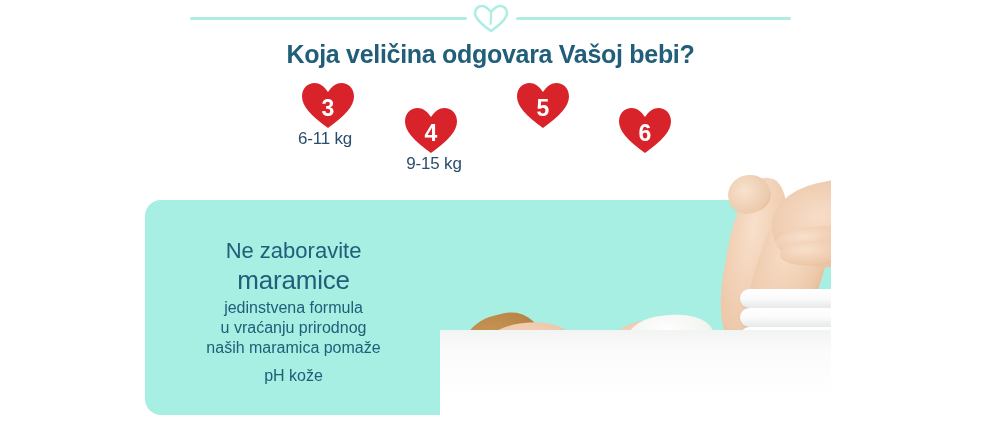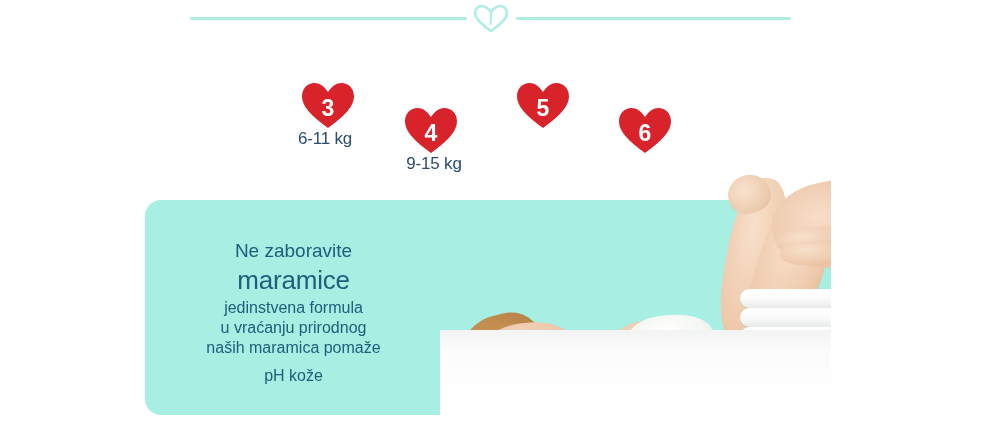--- a/index.html
+++ b/index.html
@@ -121,21 +121,21 @@
   }
   .hero-text {
     position: absolute;
     left: 36px;
     top: 38px;
     width: 225px;
     text-align: center;
     color: #215E79;
   }
   .ht-pre {
-    font-size: 19px;
+    font-size: 22px;
     font-weight: 500;
     line-height: 26px;
   }
   .ht-main {
     font-size: 26px;
     font-weight: normal;
     line-height: 32px;
     letter-spacing: -0.2px;
   }
   .ht-sub {
@@ -572,20 +572,21 @@
     <div class="divider-line left"></div>
     <div class="divider-heart">
       <svg viewBox="0 0 38 30" xmlns="http://www.w3.org/2000/svg">
         <path d="M19 27 C9 20 3 14 3 9 C3 4.5 6.5 2 10 2 C13 2 15.5 3.8 19 8 C22.5 3.8 25 2 28 2 C31.5 2 35 4.5 35 9 C35 14 29 20 19 27 Z" fill="none" stroke="#AEEDE3" stroke-width="2.6" stroke-linejoin="round"></path>
         <path d="M19 9 C19.5 13 19 17 18.5 20" fill="none" stroke="#AEEDE3" stroke-width="2.2" stroke-linecap="round"></path>
       </svg>
     </div>
     <div class="divider-line right"></div>
   </div>
 
+  <div class="headline">Koja veličina odgovara Vašoj bebi?</div>
 
   <div class="sizes">
 
     <div class="size-item s0">
       <div class="size-heart">
         <svg viewBox="0 0 56 50" xmlns="http://www.w3.org/2000/svg">
           <path d="M28 48 C11 36 2 26 2 16.5 C2 8 8 3 14.5 3 C19.5 3 24 6 28 12 C32 6 36.5 3 41.5 3 C48 3 54 8 54 16.5 C54 26 45 36 28 48 Z" fill="#D8232A"></path>
         </svg>
         <div class="size-num">3</div>
       </div>

